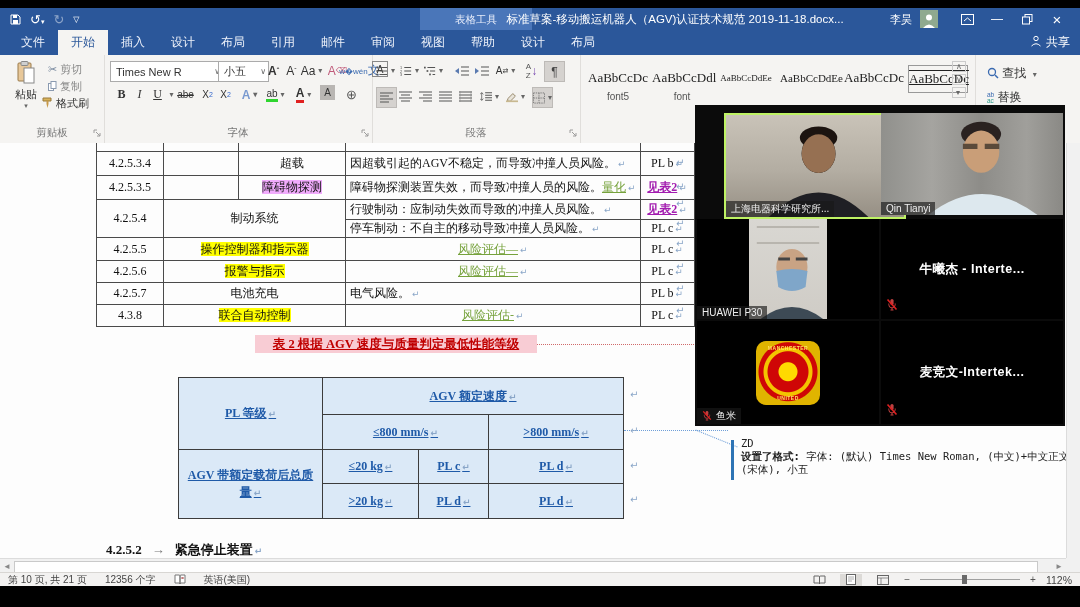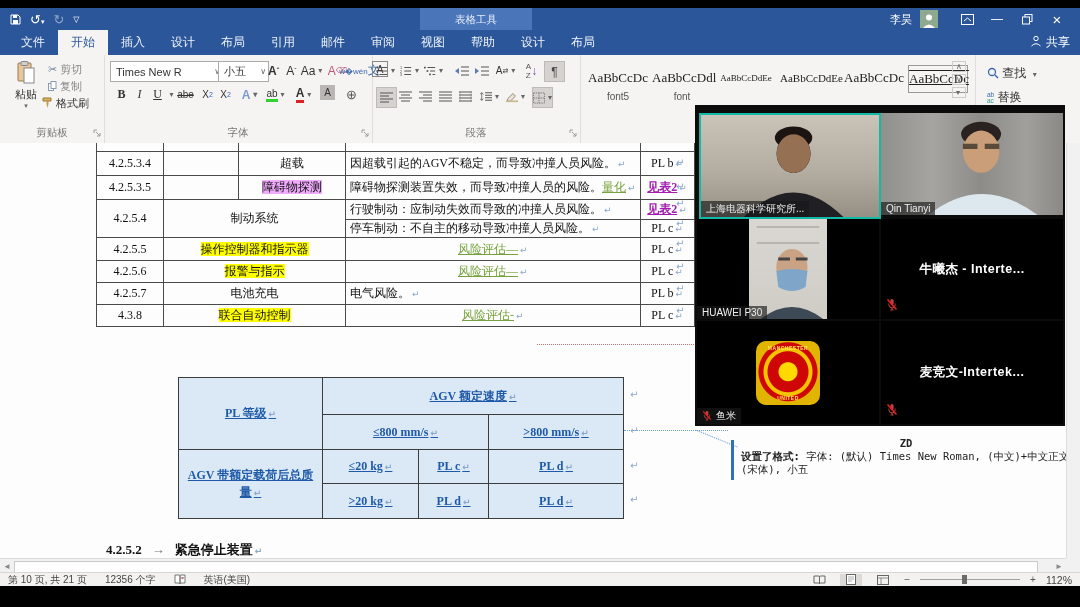--- a/index.html
+++ b/index.html
@@ -88,21 +88,21 @@
   .st-right{position:absolute;right:8px;display:flex;align-items:center;gap:10px;}
   .viewbtn{width:22px;height:12px;display:flex;align-items:center;justify-content:center;}
   .viewbtn.sel{background:#dcdad7;}
   .ztrack{position:relative;width:100px;height:11px;}
   .ztrack .line{position:absolute;left:0;right:0;top:5px;border-top:1px solid #a0a0a0;}
   .ztrack .thumb{position:absolute;left:42px;top:1px;width:5px;height:9px;background:#6a6a6a;}
 
   
   .meeting{position:absolute;left:695px;top:97px;width:370px;height:321px;background:#0b0b0b;z-index:50;}
   .tile{position:absolute;background:#000;overflow:hidden;}
-  .tile.activeb{border:2px solid #14b8a6;}
+  .tile.activeb{border:2px solid #bef264;margin-left:25px;}
   .vlabel{position:absolute;left:0;bottom:0;background:rgba(25,25,25,.65);color:#efefef;font-size:10px;
           padding:1px 5px;display:flex;align-items:center;gap:4px;white-space:nowrap;}
   .vname{position:absolute;inset:0;display:flex;align-items:center;justify-content:center;color:#fff;
          font-size:12.5px;font-weight:600;letter-spacing:.5px;}
   .micpos{position:absolute;left:5px;bottom:4px;}
   .vid{position:absolute;inset:0;}
   .vid svg{display:block;width:100%;height:100%;}
   .crest{position:absolute;left:50%;top:50%;transform:translate(-50%,-50%);width:64px;height:64px;border-radius:10px;
          background:radial-gradient(circle at 50% 48%, #ffd900 0 9px, #cf0606 10px 20px, #f4c400 21px 24px, #cf0606 25px 29px, #e0b400 30px);
          display:flex;flex-direction:column;justify-content:space-between;align-items:center;padding:4px 0;box-sizing:border-box;}
@@ -126,20 +126,21 @@
               <rect x="3" y="6" width="5" height="4" fill="#fff"></rect>
               <rect x="3" y="1" width="4" height="3" fill="#fff"></rect>
             </svg>
           </span>
         <span style="font-size:13px;">↺<span style="font-size:7px;">▾</span></span>
         <span class="dim" style="font-size:13px;">↻</span>
         <span style="font-size:8px;">▽</span>
       </div>
       <div class="ctxbg"></div>
       <div class="ctxtitle">表格工具</div>
+      <div class="doctitle">标准草案-移动搬运机器人（AGV)认证技术规范 2019-11-18.docx...</div>
       <div class="tb-right">
         <span class="tb-user">李昊</span>
         <span class="tb-avatar">
             <svg width="14" height="15" viewBox="0 0 14 15">
               <circle cx="7" cy="4.5" r="3" fill="#fff"></circle>
               <path d="M1 15 Q7 8 13 15 Z" fill="#fff"></path>
             </svg>
           </span>
         <span class="tb-btn">
             <svg width="13" height="11" viewBox="0 0 13 11">
@@ -467,20 +468,21 @@
 
       <span class="eor" style="left:676px;top:14px;">↵</span>
       <span class="eor" style="left:676px;top:38px;">↵</span>
       <span class="eor" style="left:676px;top:55px;">↵</span>
       <span class="eor" style="left:676px;top:75px;">↵</span>
       <span class="eor" style="left:676px;top:95px;">↵</span>
       <span class="eor" style="left:676px;top:118px;">↵</span>
       <span class="eor" style="left:676px;top:140px;">↵</span>
       <span class="eor" style="left:676px;top:162px;">↵</span>
 
+      <div class="t2cap">表 2 根据 AGV 速度与质量判定最低性能等级</div>
       <div class="dotline" style="left:537px;top:201px;width:523px;"></div>
       <div class="dotline blue" style="left:624px;top:287px;width:104px;"></div>
       <div class="dotline blue" style="left:694px;top:295px;width:45px;transform:rotate(22deg);"></div>
 
       <table class="t2">
         <colgroup>
             <col style="width:144px;">
             <col style="width:96px;">
             <col style="width:70px;">
             <col style="width:135px;">
@@ -507,21 +509,21 @@
         </tr>
       </tbody>
         </table>
       <span class="eor" style="left:630px;top:246px;">↵</span>
       <span class="eor" style="left:630px;top:282px;">↵</span>
       <span class="eor" style="left:630px;top:317px;">↵</span>
       <span class="eor" style="left:630px;top:351px;">↵</span>
 
       <div class="cbar"></div>
       <div class="cbody">
-        <div style="font-weight:bold;text-align:center;">ZD</div>
+        <div style="font-weight:normal;">ZD</div>
         <div><b>设置了格式:</b><span> 字体: (默认) Times New Roman, (中文)+中文正文 (宋体), 小五</span></div>
       </div>
 
       <div class="heading">
         <span>4.2.5.2</span><span class="arr">→</span><span>紧急停止装置</span><span class="pm">↵</span>
       </div>
     </div>
 
     <div class="vscroll"></div>
     <div class="hscroll">

